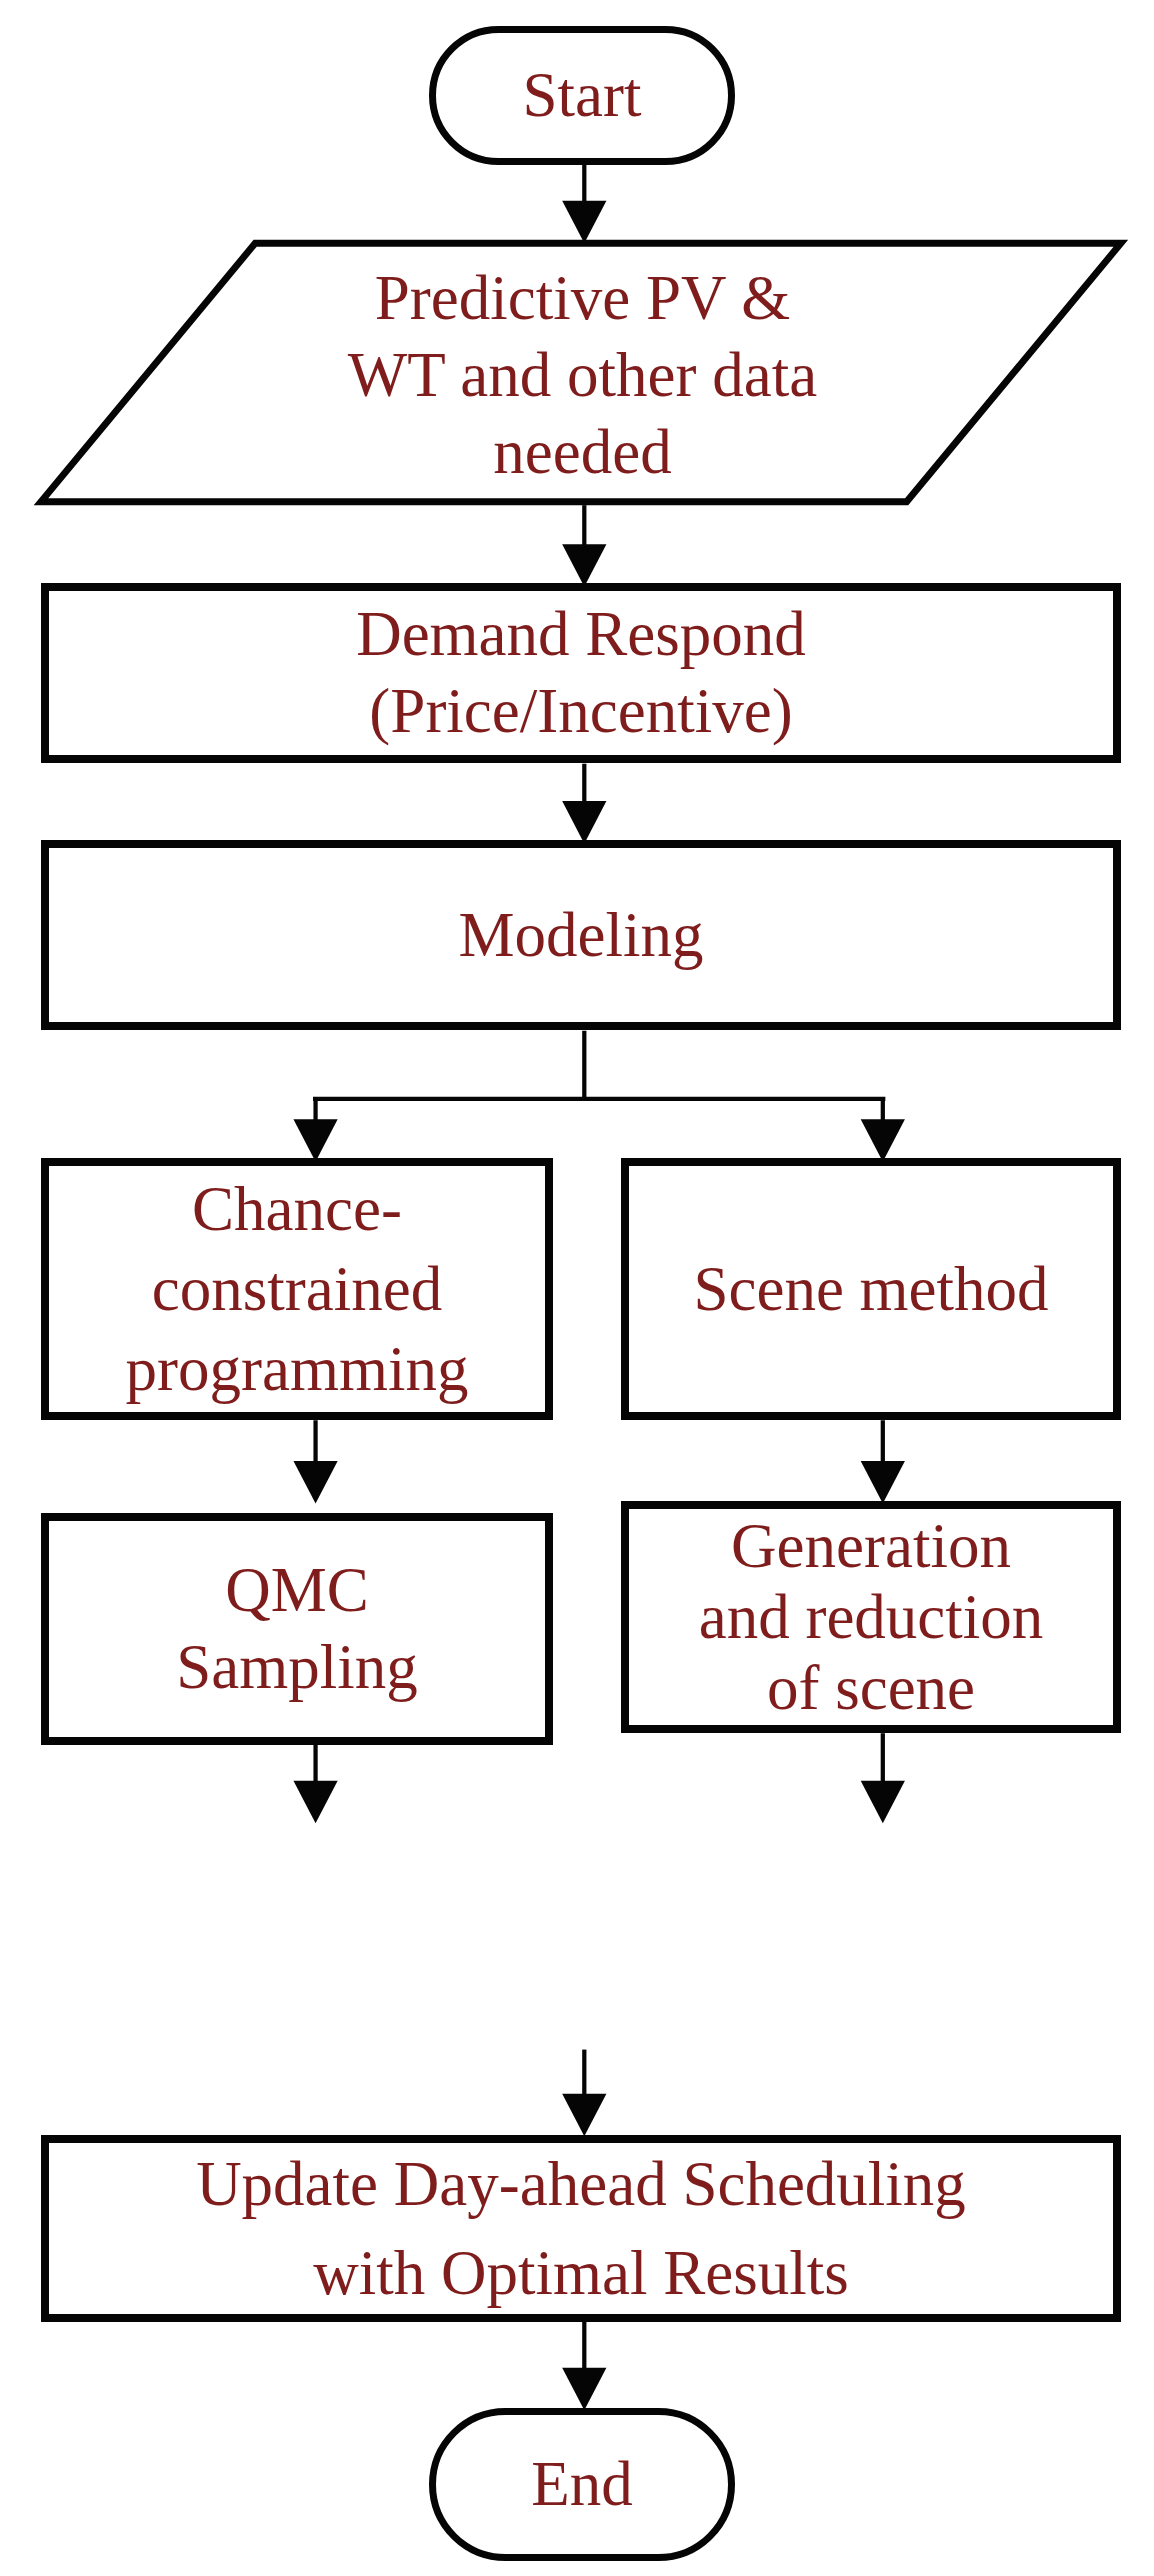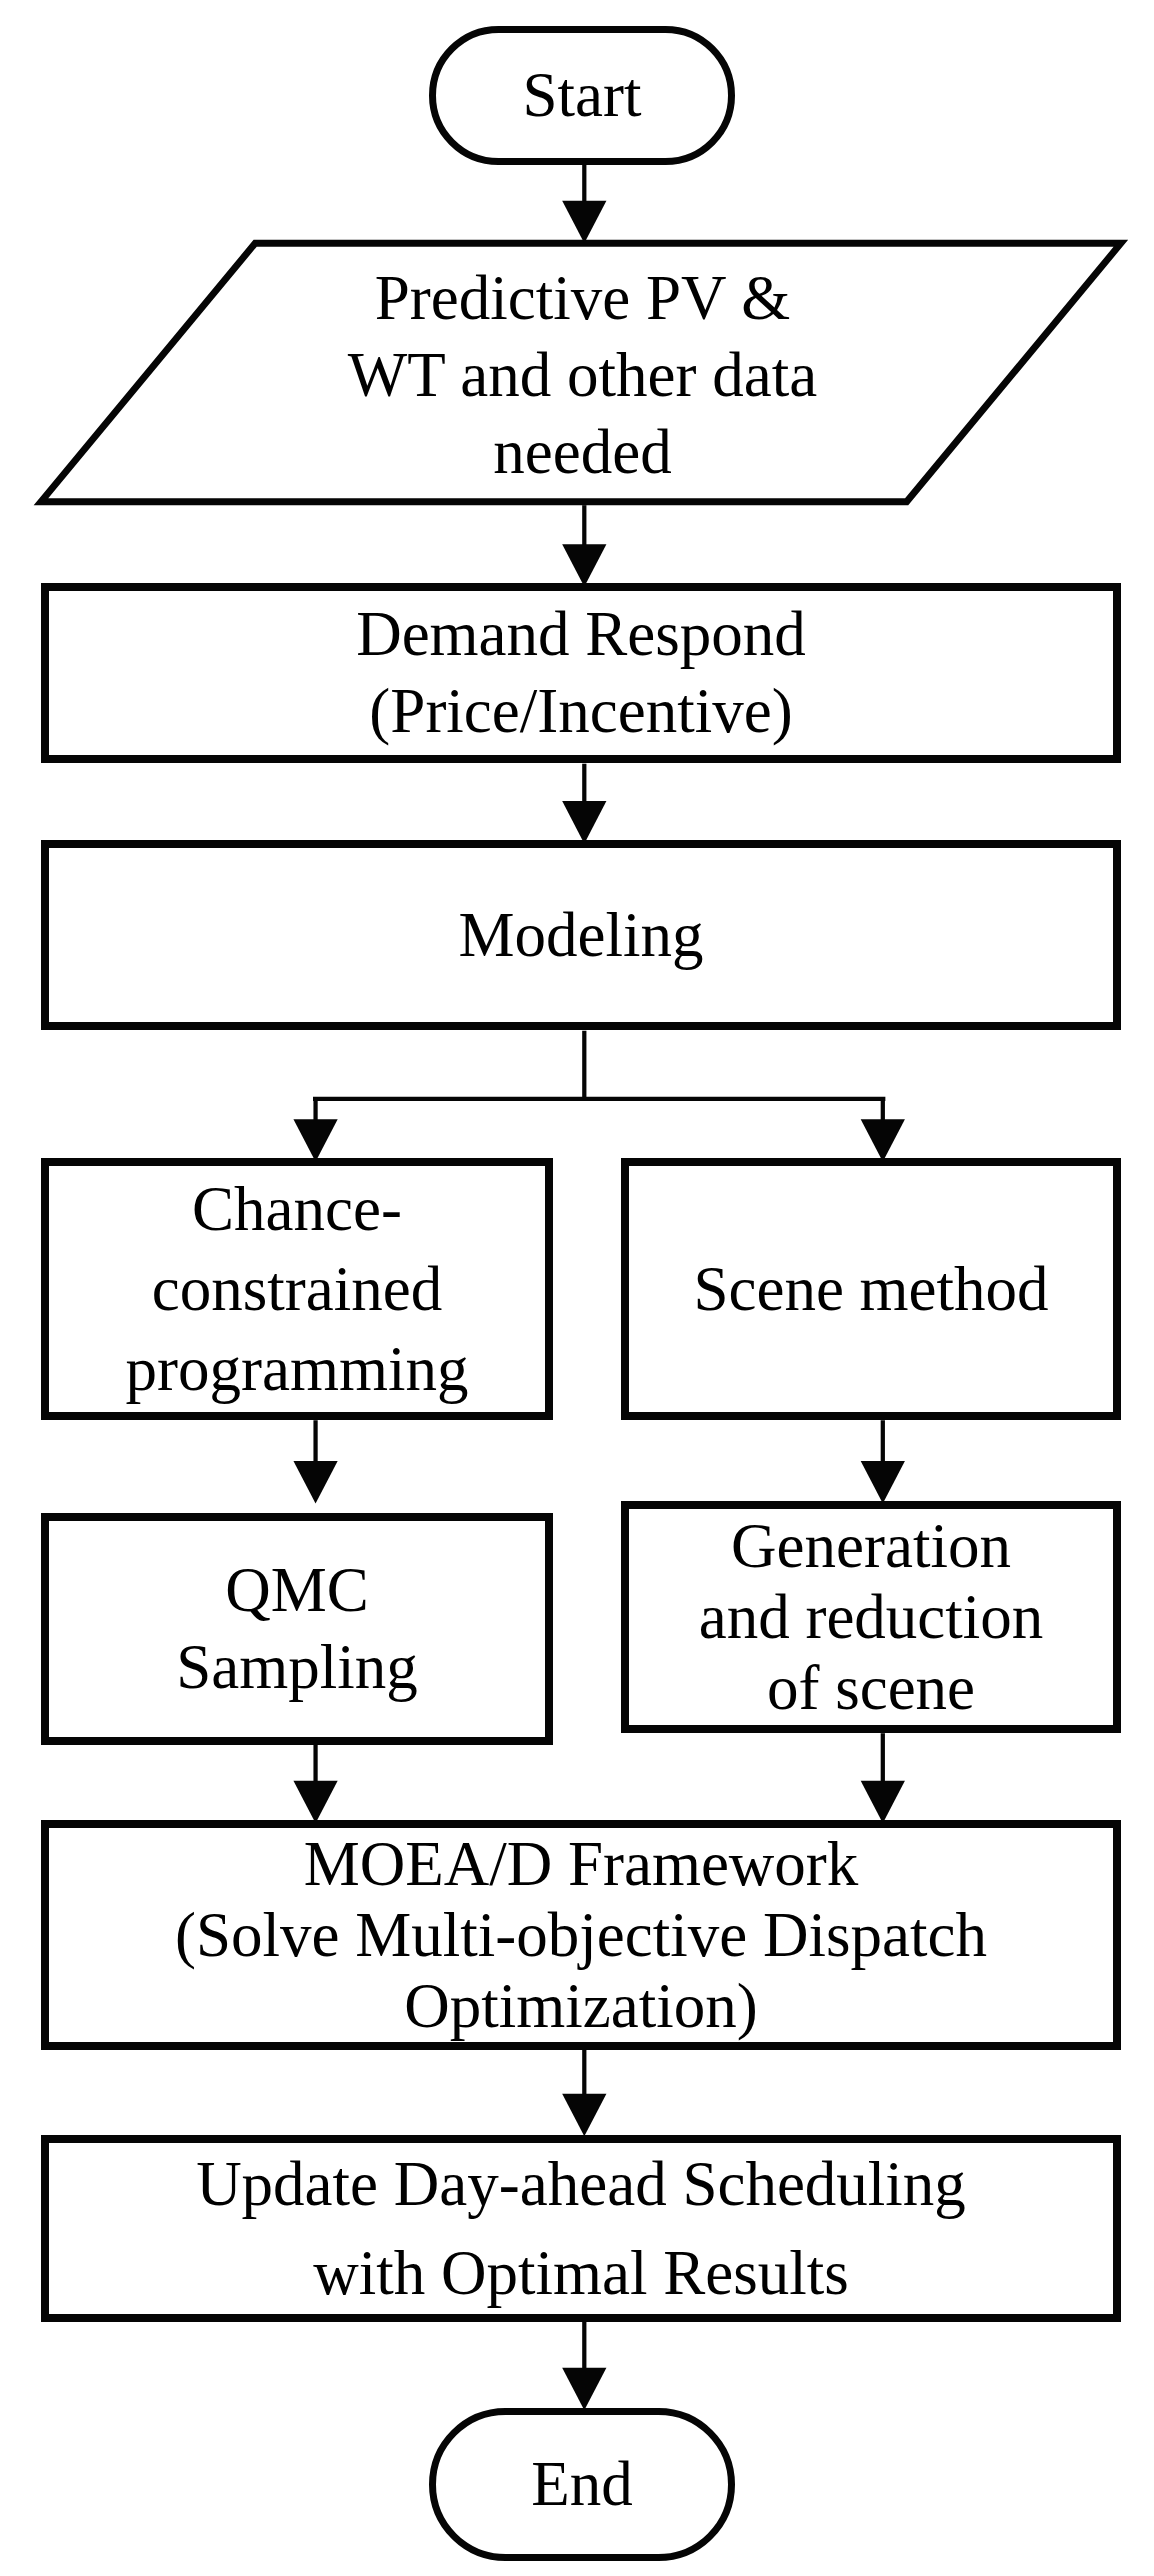--- a/index.html
+++ b/index.html
@@ -28,21 +28,21 @@
     box-sizing: border-box;
     background: #ffffff;
     border: 8.5px solid #050505;
     display: flex;
     flex-direction: column;
     align-items: center;
     justify-content: center;
     text-align: center;
     font-size: 63px;
     line-height: 77px;
-    color: #000000;
+    color: #7f1d1d;
     z-index: 2;
   }
   .terminator {
     border-width: 7.7px;
     border-radius: 77px;
   }
   .plain {
     border: none;
     background: transparent;
     z-index: 3;
@@ -162,25 +162,20 @@
     <div>QMC</div>
     <div>Sampling</div>
   </div>
 
   <div class="node lh84" style="left:621px; top:1501px; width:500px; height:232px;">
     <div>Generation</div>
     <div>and reduction</div>
     <div>of scene</div>
   </div>
 
-  <div class="node lh84" style="left:41px; top:1820px; width:1080px; height:230px;">
-    <div>MOEA/D Framework</div>
-    <div>(Solve Multi-objective Dispatch</div>
-    <div>Optimization)</div>
-  </div>
 
   <div class="node" style="left:41px; top:2135px; width:1080px; height:187px;gap:12px;">
     <div>Update Day-ahead Scheduling</div>
     <div>with Optimal Results</div>
   </div>
 
   <div class="node terminator" style="left:429px; top:2408px; width:306px; height:153px; border-radius:77px;">
     <div>End</div>
   </div>
 

